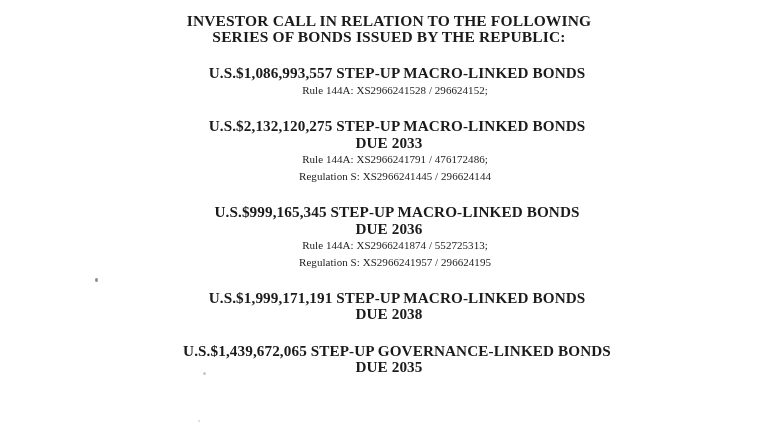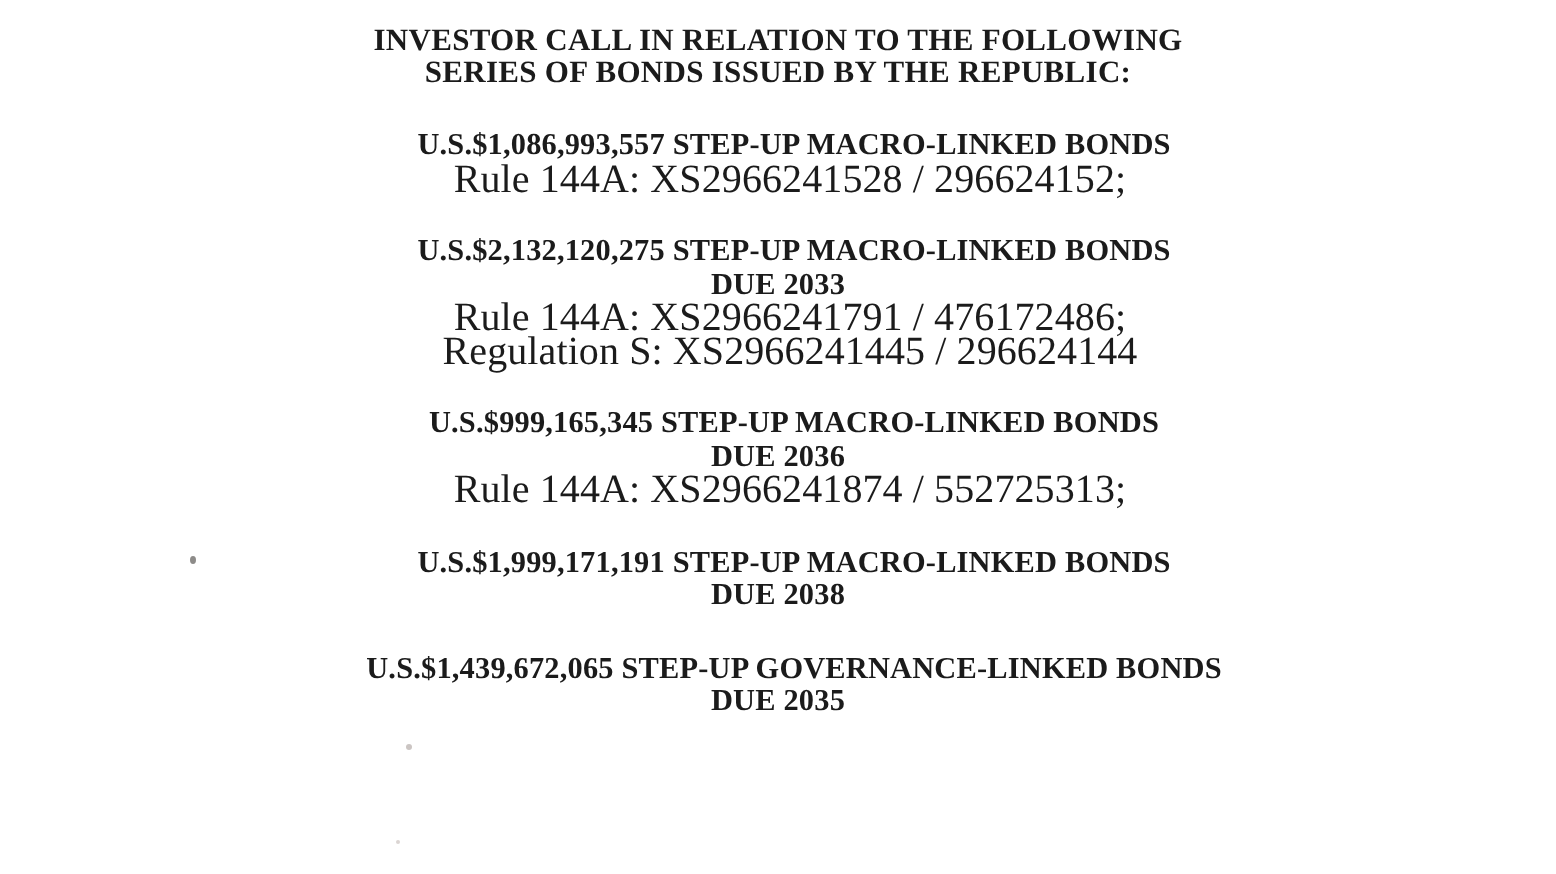--- a/index.html
+++ b/index.html
@@ -66,21 +66,21 @@
     margin-left: 16px;
   }
   .bond-due {
     font-weight: bold;
     font-size: 15.2px;
     line-height: 16.5px;
     letter-spacing: 0.1px;
   }
   .bond-ident {
     font-weight: normal;
-    font-size: 20px;
+    font-size: 11px;
     line-height: 16.4px;
     letter-spacing: 0.05px;
     white-space: nowrap;
     padding-left: 12px;
   }
 </style>
 </head>
 <body>
 
 <div class="page">
@@ -111,20 +111,21 @@
         <div class="bond-amount">U.S.$2,132,120,275 STEP-UP MACRO-LINKED BONDS</div>
         <div class="bond-due">DUE 2033</div>
         <div class="bond-ident">Rule 144A: XS2966241791 / 476172486;</div>
         <div class="bond-ident">Regulation S: XS2966241445 / 296624144</div>
       </li>
 
       <li class="bond-block">
         <div class="bond-amount">U.S.$999,165,345 STEP-UP MACRO-LINKED BONDS</div>
         <div class="bond-due">DUE 2036</div>
         <div class="bond-ident">Rule 144A: XS2966241874 / 552725313;</div>
+        <div class="bond-ident">Regulation S: XS2966241957 / 296624195</div>
       </li>
 
       <li class="bond-block">
         <div class="bond-amount">U.S.$1,999,171,191 STEP-UP MACRO-LINKED BONDS</div>
         <div class="bond-due">DUE 2038</div>
       </li>
 
       <li class="bond-block">
         <div class="bond-amount">U.S.$1,439,672,065 STEP-UP GOVERNANCE-LINKED BONDS</div>
         <div class="bond-due">DUE 2035</div>

